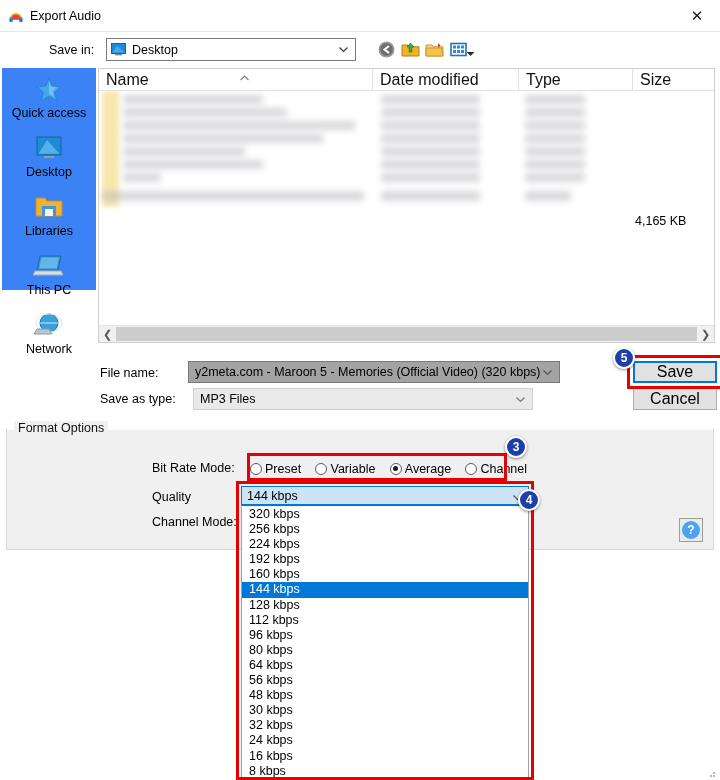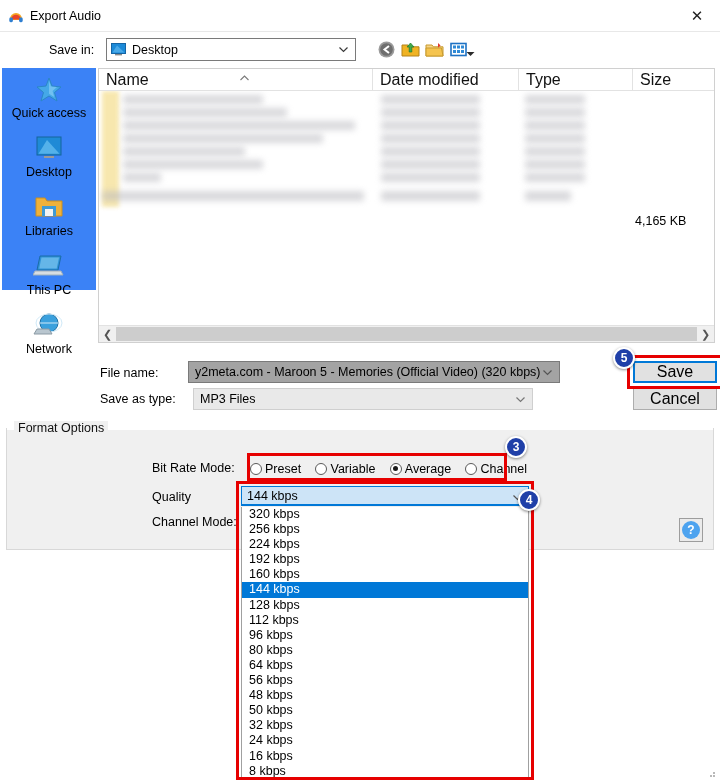--- a/index.html
+++ b/index.html
@@ -458,21 +458,21 @@
       <div class="dd-item">192 kbps</div>
       <div class="dd-item">160 kbps</div>
       <div class="dd-item sel">144 kbps</div>
       <div class="dd-item">128 kbps</div>
       <div class="dd-item">112 kbps</div>
       <div class="dd-item">96 kbps</div>
       <div class="dd-item">80 kbps</div>
       <div class="dd-item">64 kbps</div>
       <div class="dd-item">56 kbps</div>
       <div class="dd-item">48 kbps</div>
-      <div class="dd-item">50 kbps</div>
+      <div class="dd-item">30 kbps</div>
       <div class="dd-item">32 kbps</div>
       <div class="dd-item">24 kbps</div>
       <div class="dd-item">16 kbps</div>
       <div class="dd-item">8 kbps</div>
     </div>
 
   <div class="help-btn">
     <span class="help-circle">?</span>
   </div>
   <span class="grip">

